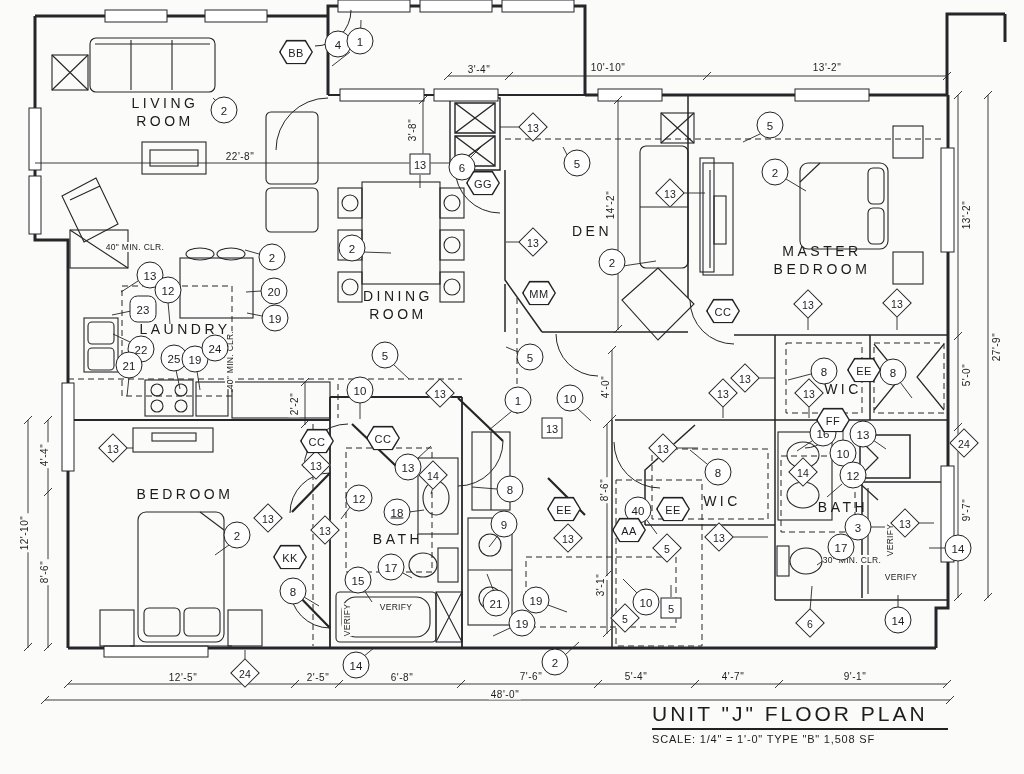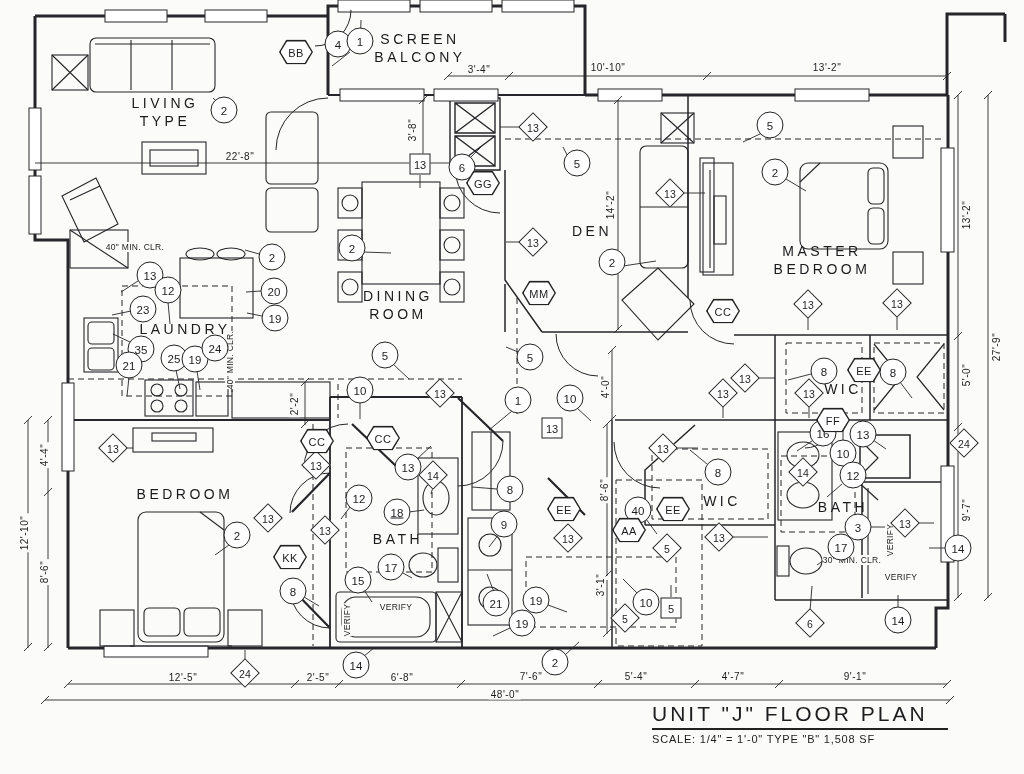--- a/index.html
+++ b/index.html
@@ -202,23 +202,21 @@
          M843,441 L843,427 M873,440 L886,449 M842,484 L827,497 M869,527 L886,527 M830,556 L817,565
          M945,548 L929,548 M898,609 L898,595 M810,611 L812,586
          M683,193 L705,193 M520,127 L500,127 M520,242 L506,242 M676,448 L698,448 M731,537 L768,537
          M433,487 L431,494 M125,448 L133,448 M757,378 L775,378 M723,405 L723,418 M809,405 L809,418
          M917,523 L934,523 M808,316 L808,330 M897,315 L897,330 M245,661 L245,650
          M420,175 L420,188 M671,597 L671,585"></path>
   </svg>
 
   <div id="annotations">
       <div class="room-label" style="left: 165px; top: 112px;">LIVING
-TYPE</div>
-      <div class="room-label" style="left: 420px; top: 48px;">SCREEN
-BALCONY</div>
+ROOM</div>
       <div class="room-label" style="left: 398px; top: 305px;">DINING
 ROOM</div>
       <div class="room-label" style="left: 185px; top: 330px;">LAUNDRY</div>
       <div class="room-label" style="left: 592px; top: 232px;">DEN</div>
       <div class="room-label" style="left: 822px; top: 260px;">MASTER
 BEDROOM</div>
       <div class="room-label" style="left: 185px; top: 495px;">BEDROOM</div>
       <div class="room-label" style="left: 398px; top: 540px;">BATH</div>
       <div class="room-label" style="left: 722px; top: 502px;">WIC</div>
       <div class="room-label" style="left: 843px; top: 390px;">WIC</div>
@@ -264,22 +262,22 @@
       <div class="co cir" style="left: 577px; top: 163px;">5</div>
       <div class="co cir" style="left: 612px; top: 262px;">2</div>
       <div class="co cir" style="left: 352px; top: 248px;">2</div>
       <div class="co cir" style="left: 385px; top: 355px;">5</div>
       <div class="co cir" style="left: 530px; top: 357px;">5</div>
       <div class="co cir" style="left: 360px; top: 390px;">10</div>
       <div class="co cir" style="left: 518px; top: 400px;">1</div>
       <div class="co cir" style="left: 570px; top: 398px;">10</div>
       <div class="co cir" style="left: 150px; top: 275px;">13</div>
       <div class="co cir" style="left: 168px; top: 290px;">12</div>
-      <div class="co cir" style="left: 143px; top: 309px;">23</div>
-      <div class="co cir" style="left: 141px; top: 349px;">35</div>
+      <div class="co cir" style="left: 143px; top: 309px; border-radius: 8px;">23</div>
+      <div class="co cir" style="left: 141px; top: 349px;">22</div>
       <div class="co cir" style="left: 129px; top: 365px;">21</div>
       <div class="co cir" style="left: 174px; top: 358px; text-align: center;">25</div>
       <div class="co cir" style="left: 195px; top: 359px;">19</div>
       <div class="co cir" style="left: 215px; top: 348px;">24</div>
       <div class="co cir" style="left: 272px; top: 257px;">2</div>
       <div class="co cir" style="left: 274px; top: 291px;">20</div>
       <div class="co cir" style="left: 275px; top: 318px;">19</div>
       <div class="co cir" style="left: 237px; top: 535px;">2</div>
       <div class="co cir" style="left: 293px; top: 591px;">8</div>
       <div class="co cir" style="left: 408px; top: 467px;">13</div>

